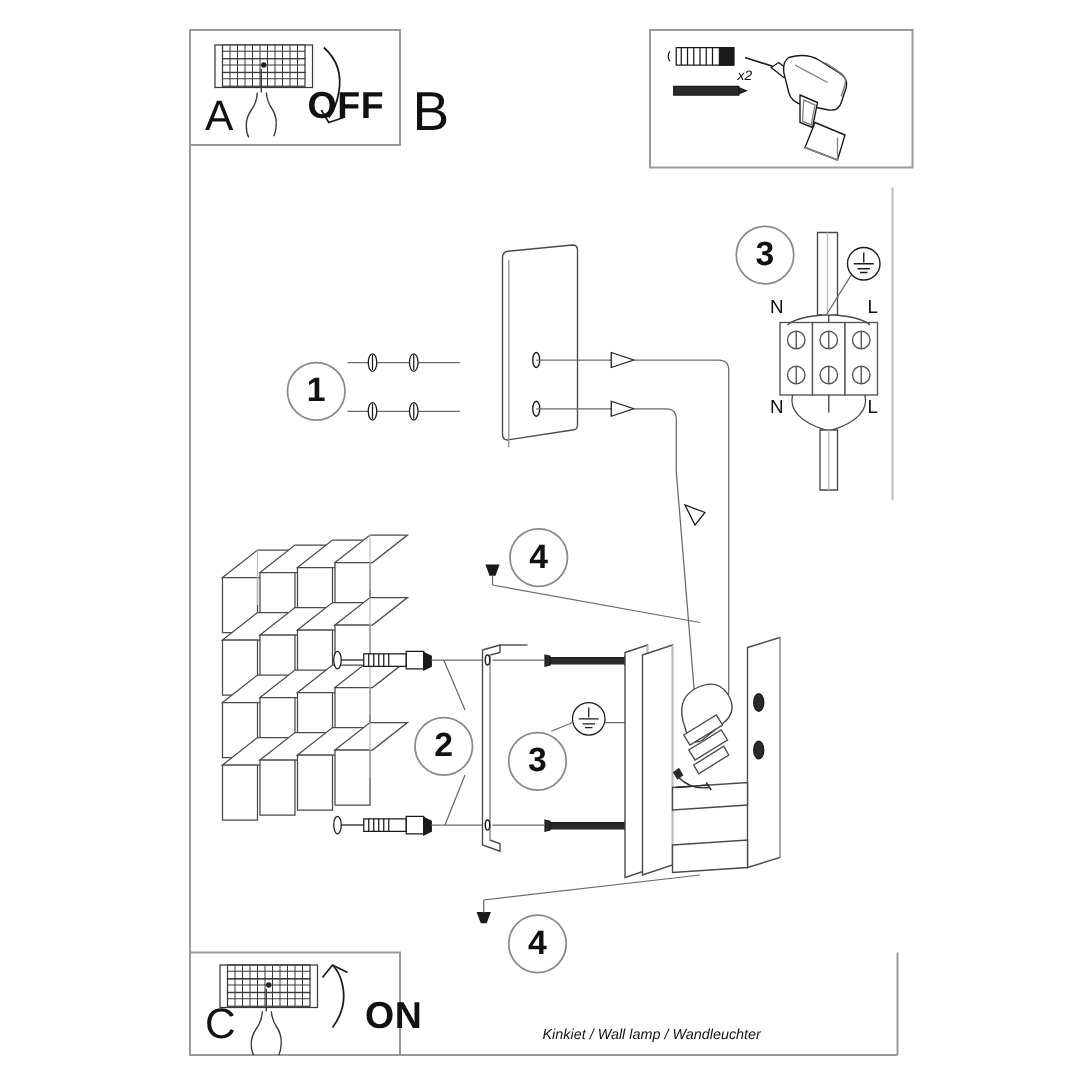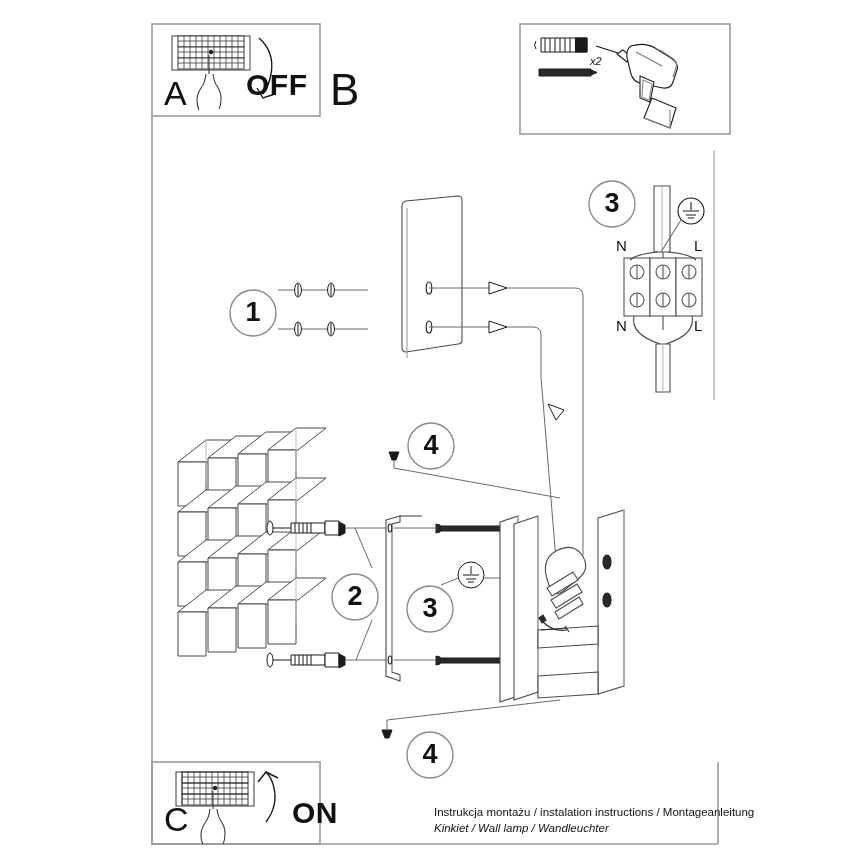--- a/index.html
+++ b/index.html
@@ -376,16 +376,15 @@
     <circle cx="430" cy="755" r="23" fill="#fff" stroke="#8a8a8a" stroke-width="1.4"></circle>
   </svg>
 
   <div class="txt stepnum" style="left:238px;top:299px;width:30px;">1</div>
   <div class="txt stepnum" style="left:597px;top:190px;width:30px;">3</div>
   <div class="txt stepnum" style="left:416px;top:432px;width:30px;">4</div>
   <div class="txt stepnum" style="left:340px;top:583px;width:30px;">2</div>
   <div class="txt stepnum" style="left:415px;top:595px;width:30px;">3</div>
   <div class="txt stepnum" style="left:415px;top:741px;width:30px;">4</div>
 
-  <div class="txt footer-txt" style="left:434px;top:804px;">Instrukcja montażu / instalation instructions / Montageanleitung</div>
   <div class="txt footer-txt" style="left:434px;top:820px;font-style:italic;">Kinkiet / Wall lamp / Wandleuchter</div>
 
 </div>
 
 </body></html>

